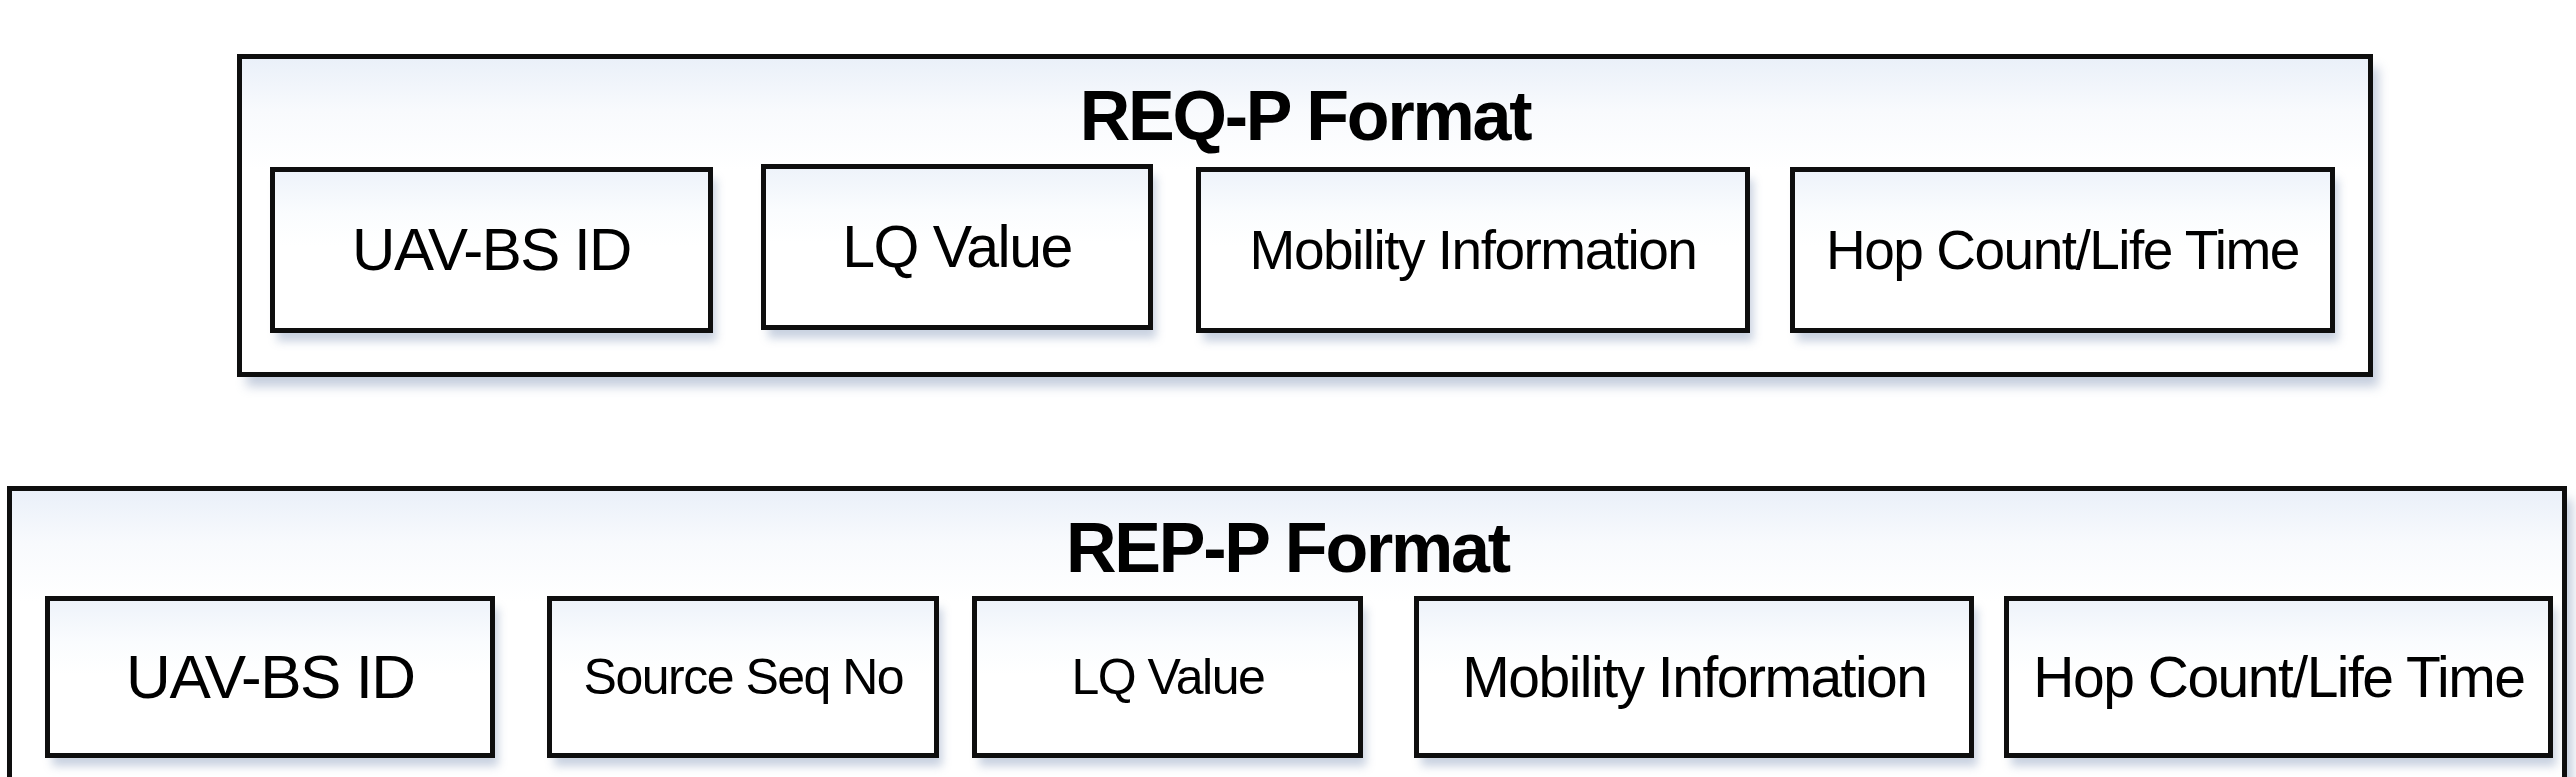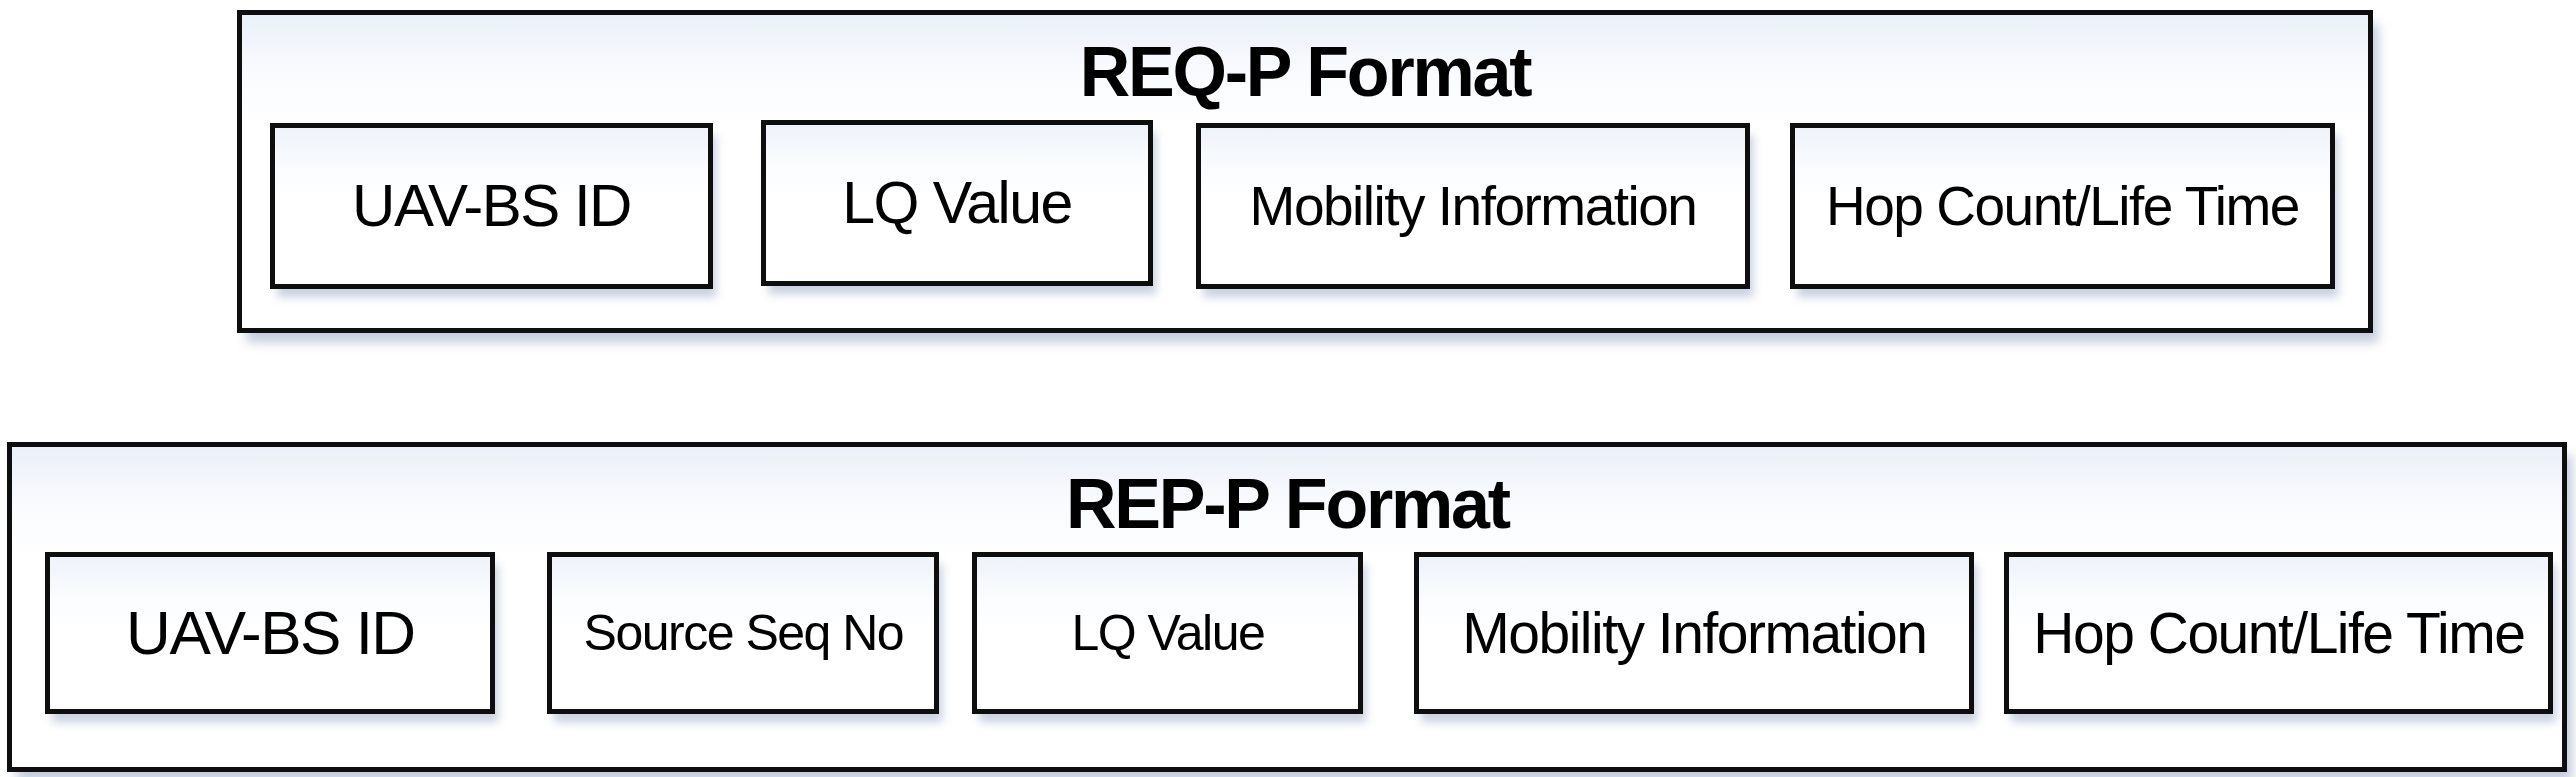--- a/index.html
+++ b/index.html
@@ -15,20 +15,21 @@
     background: #ffffff;
     font-family: "Liberation Sans", sans-serif;
     color: #000000;
   }
   .fmt-box {
     position: absolute;
     box-sizing: border-box;
     border: 5.9px solid #0e0e0e;
     background: linear-gradient(180deg, #eaf0f9 0px, #f8fafd 52px, #ffffff 111px);
     box-shadow: 7.4px 11.8px 10.3px -1.5px rgba(125, 145, 180, 0.45);
+    margin-top: 44px;
   }
   .fmt-box.req {
     left: 237px;
     top: 10.3px;
     width: 2136px;
     height: 323px;
   }
   .fmt-box.rep {
     left: 7.4px;
     top: 442px;

